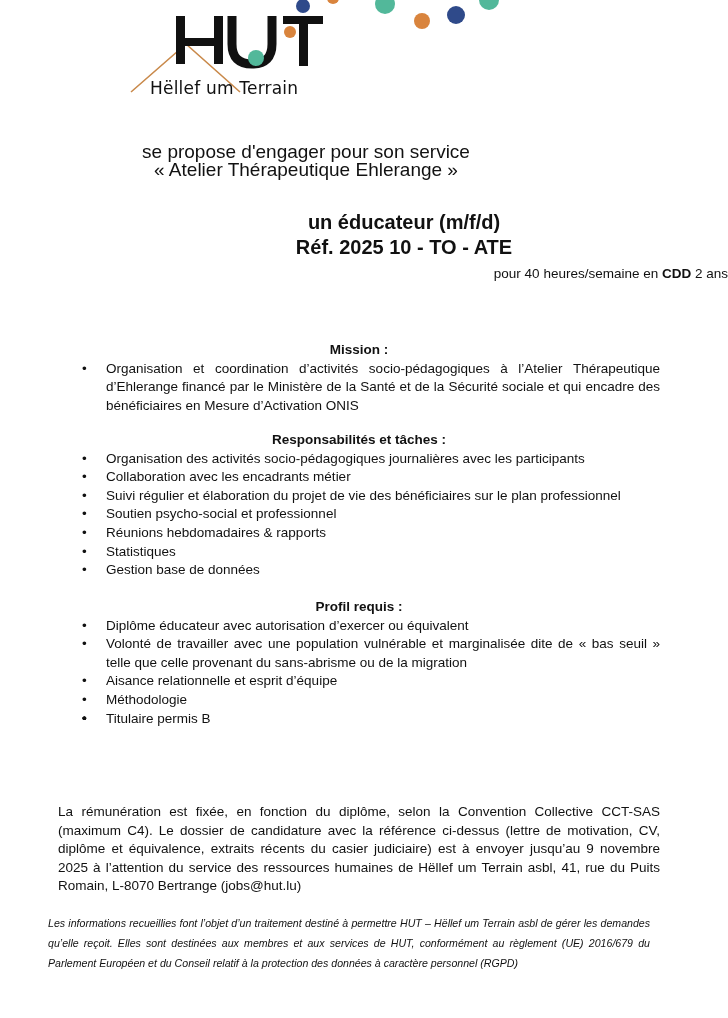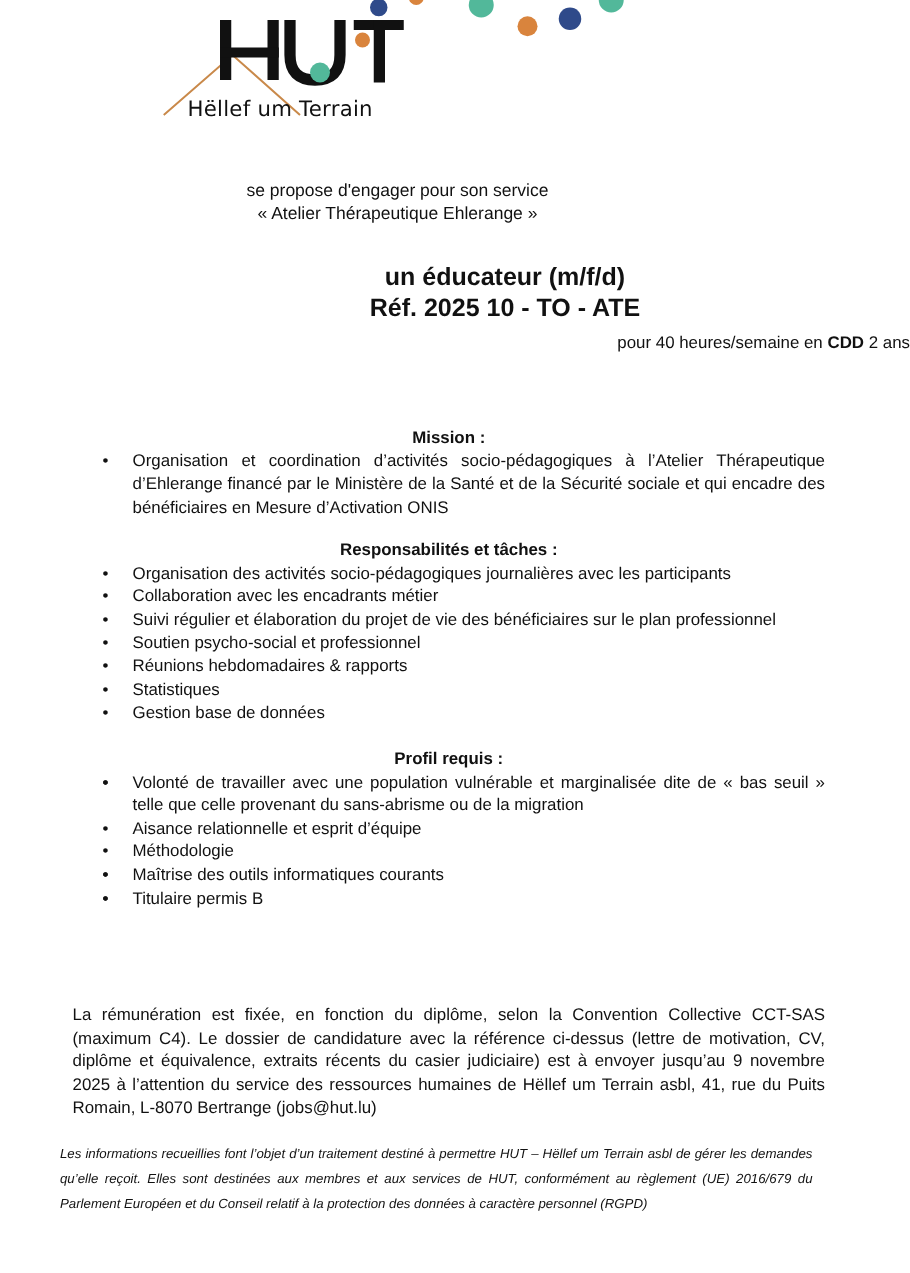--- a/index.html
+++ b/index.html
@@ -1,21 +1,21 @@
 <!DOCTYPE html>
 <html><head>
 <meta charset="utf-8">
 <style>
   html, body { margin: 0; padding: 0; background: #ffffff; }
   body { width: 728px; height: 1018px; position: relative; overflow: hidden;
          font-family: "Liberation Sans", sans-serif; color: #111; }
   .logo { position: absolute; left: 0; top: 0; width: 642px; height: 100px; }
   .logo-text { position: absolute; left: 150px; top: 78px; font-size: 17px;
                font-family: "DejaVu Sans", sans-serif; color: #111; letter-spacing: 0.2px; }
-  .intro { position: absolute; left: 0; width: 612px; text-align: center; font-size: 14px; line-height: 18px; margin-left: 12px; }
+  .intro { position: absolute; left: 0; width: 612px; text-align: center; font-size: 19px; line-height: 18px; }
   .title { position: absolute; left: 0; width: 728px; text-align: center; font-weight: bold; font-size: 20px; line-height: 25px; }
   .terms { position: absolute; left: 0; width: 728px; text-align: right; font-size: 13.5px; }
   .section { position: absolute; left: 58px; width: 602px; font-size: 13.5px; line-height: 18.6px; }
   .section h3 { margin: 0; font-size: 13.5px; font-weight: bold; text-align: center; }
   .section ul { margin: 0; padding: 0; list-style: none; }
   .section li { position: relative; padding-left: 48px; text-align: justify; }
   .section li .bullet { position: absolute; left: 24px; top: 0; }
   .para { position: absolute; left: 58px; width: 602px; font-size: 13.5px; line-height: 18.6px; text-align: justify; }
   .privacy { position: absolute; left: 48px; width: 602px; font-size: 10.6px; line-height: 20px; font-style: italic; text-align: justify; }
 </style>
@@ -78,26 +78,26 @@
     <li><span class="bullet">•</span><span>Soutien psycho-social et professionnel</span></li>
     <li><span class="bullet">•</span><span>Réunions hebdomadaires &amp; rapports</span></li>
     <li><span class="bullet">•</span><span>Statistiques</span></li>
     <li><span class="bullet">•</span><span>Gestion base de données</span></li>
   </ul>
 </div>
 
 <div class="section" style="top:598px;">
   <h3>Profil requis :</h3>
   <ul>
-    <li><span class="bullet">•</span></li>
+    <li><span class="bullet">•</span><span>Diplôme éducateur avec autorisation d’exercer ou équivalent</span></li>
     <li><span class="bullet">•</span><span>Volonté de travailler avec une population vulnérable et marginalisée dite de « bas seuil » telle que celle provenant du sans-abrisme ou de la migration</span></li>
     <li><span class="bullet">•</span><span>Aisance relationnelle et esprit d’équipe</span></li>
     <li><span class="bullet">•</span><span>Méthodologie</span></li>
     <li><span class="bullet">•</span></li>
-    <li><span class="bullet">•</span><span>Maîtrise des outils informatiques courants</span></li>
+    <li><span class="bullet">•</span></li>
     <li><span class="bullet">•</span></li>
     <li><span class="bullet">•</span><span>Titulaire permis B</span></li>
   </ul>
 </div>
 
 <div class="para" style="top:803px;">La rémunération est fixée, en fonction du diplôme, selon la Convention Collective CCT-SAS (maximum C4). Le dossier de candidature avec la référence ci-dessus (lettre de motivation, CV, diplôme et équivalence, extraits récents du casier judiciaire) est à envoyer jusqu’au 9 novembre 2025 à l’attention du service des ressources humaines de Hëllef um Terrain asbl, 41, rue du Puits Romain, L-8070 Bertrange (jobs@hut.lu)</div>
 
 <div class="privacy" style="top:913px;">Les informations recueillies font l’objet d’un traitement destiné à permettre HUT – Hëllef um Terrain asbl de gérer les demandes qu’elle reçoit. Elles sont destinées aux membres et aux services de HUT, conformément au règlement (UE) 2016/679 du Parlement Européen et du Conseil relatif à la protection des données à caractère personnel (RGPD)</div>
 
 </body></html>

